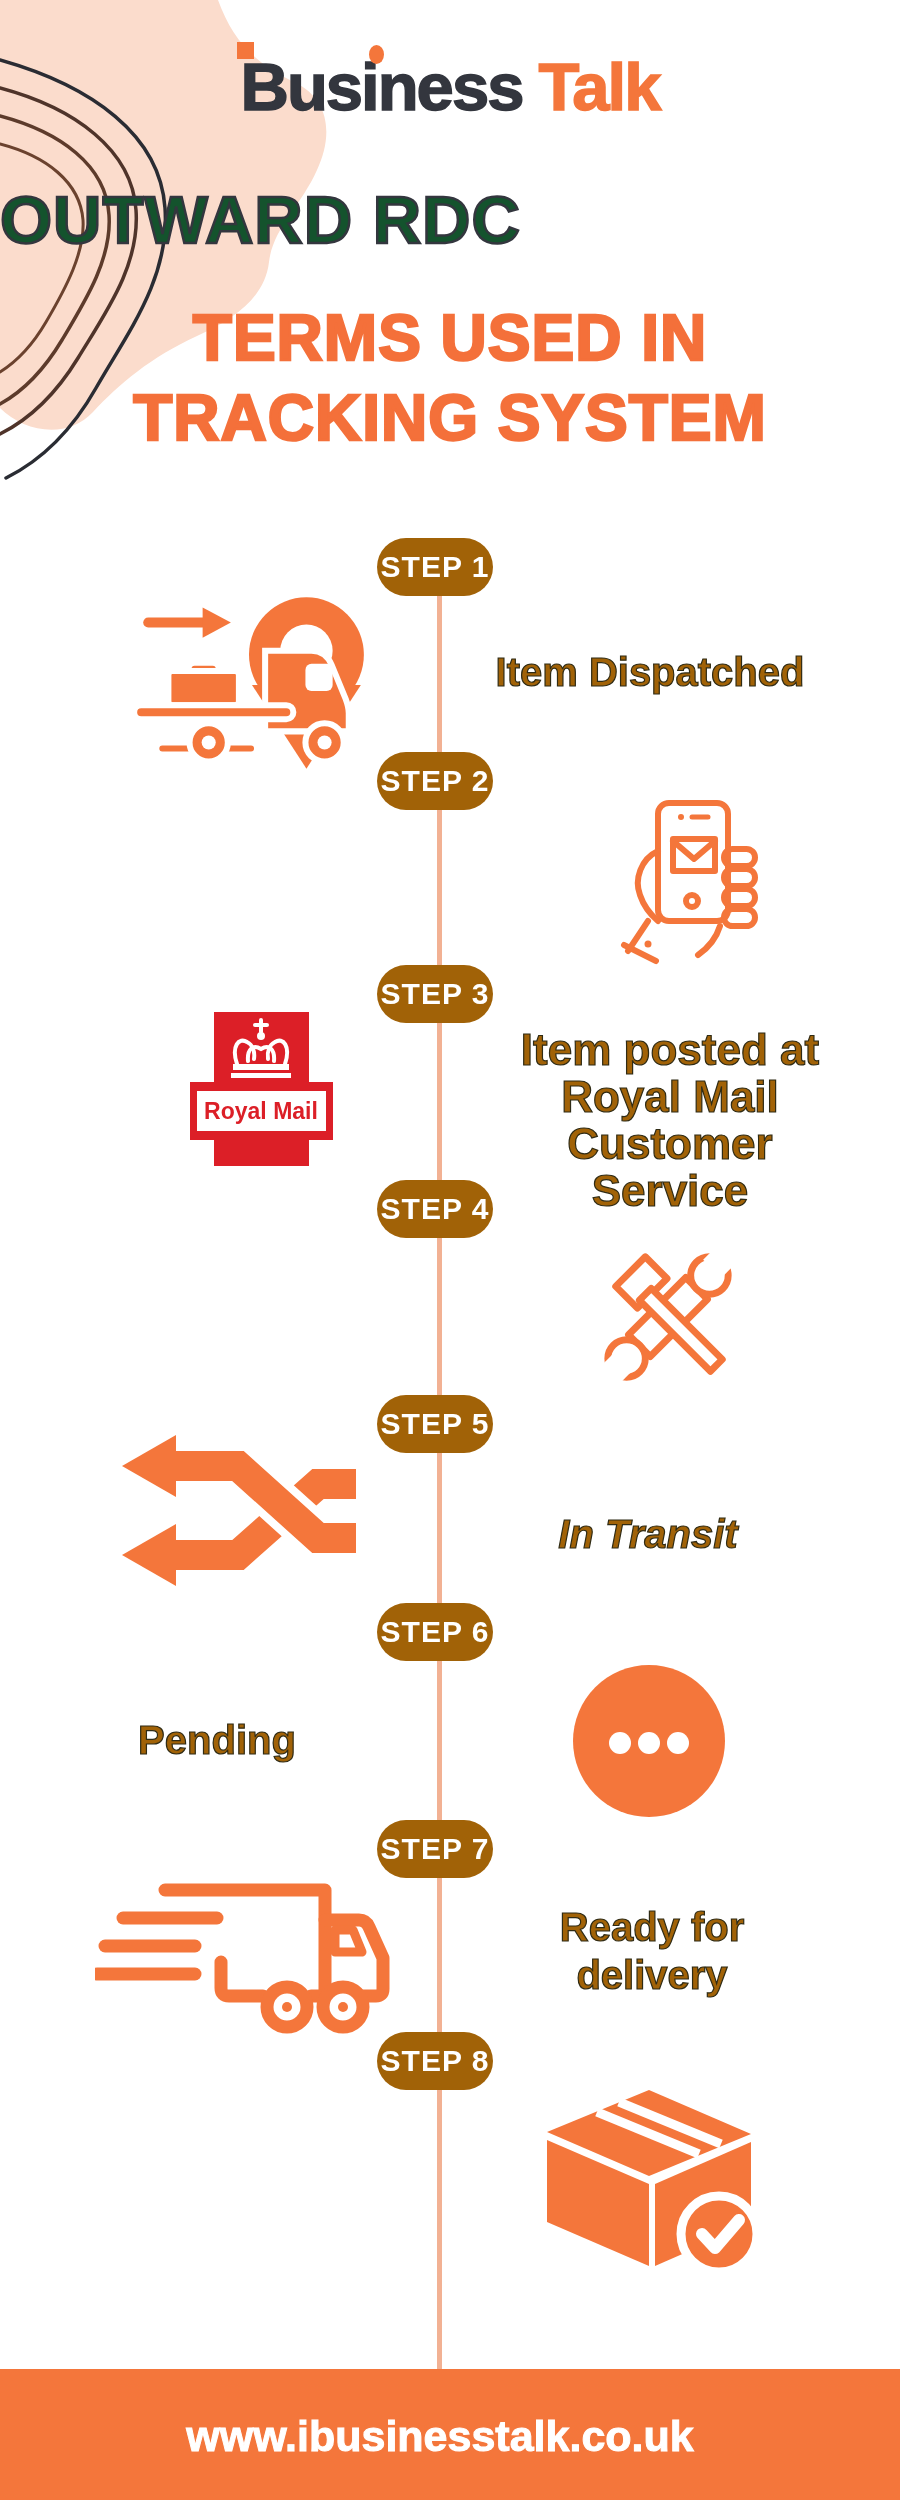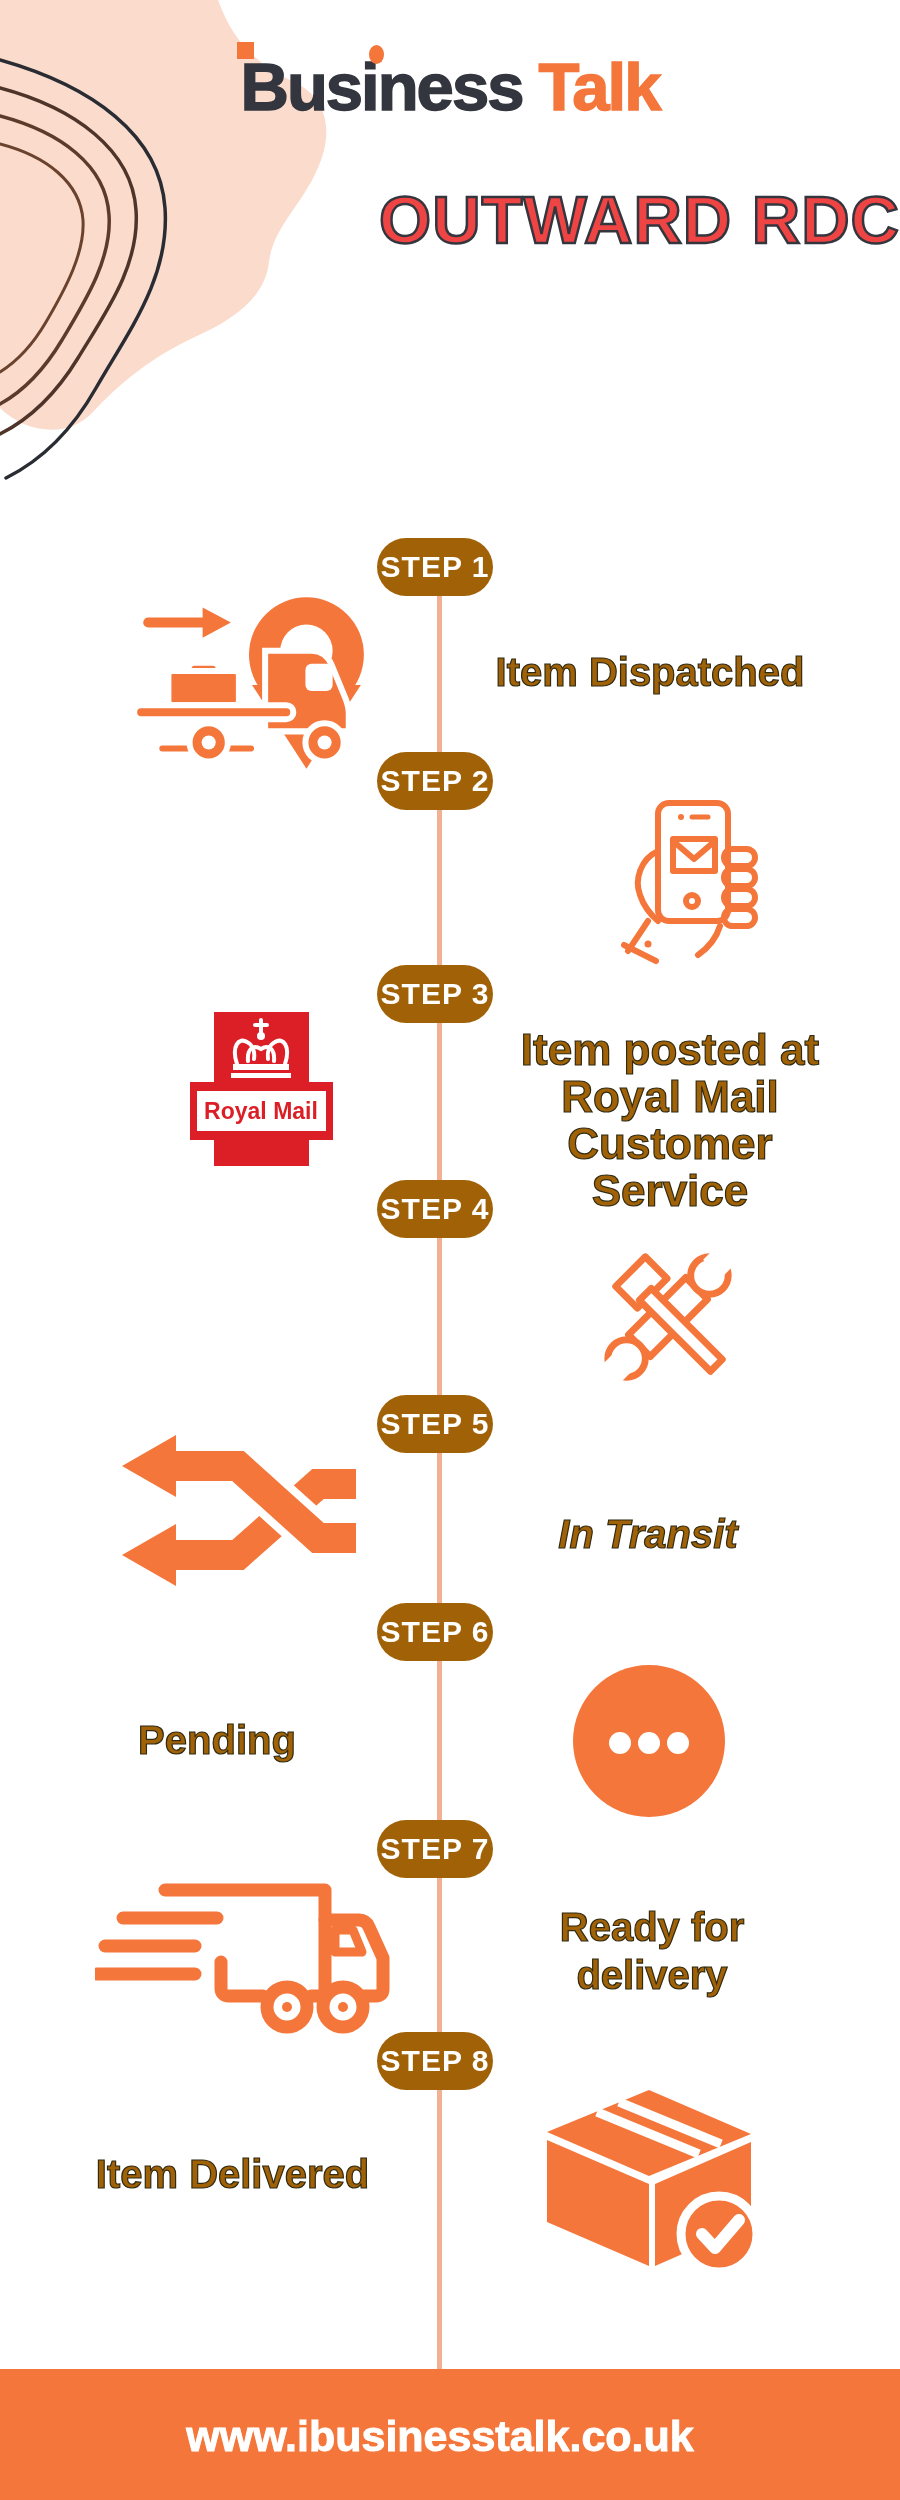--- a/index.html
+++ b/index.html
@@ -13,22 +13,22 @@
   .logo{
     position:absolute;left:0;top:48px;width:900px;text-align:center;
     font-size:67px;font-weight:bold;letter-spacing:-2px;color:#33363E;
     -webkit-text-stroke:1.5px #33363E;
   }
   .logo-inner{position:relative;display:inline-block;}
   .logo-talk{color:#F4763B;-webkit-text-stroke:1.5px #F4763B;margin-left:16px;}
   .logo-sq{position:absolute;left:-4px;top:-6px;width:17px;height:17px;background:#F4763B;}
   .logo-dot{position:absolute;left:128px;top:-3px;width:15px;height:19px;border-radius:50%;background:#F4763B;}
   .title{
-    position:absolute;left:0;top:181px;width:900px;text-align:right;
-    font-size:67px;font-weight:bold;color:#ef4444;-webkit-text-stroke:2.5px #33363E;
+    position:absolute;left:0;top:181px;width:900px;text-align:left;
+    font-size:67px;font-weight:bold;color:#14532d;-webkit-text-stroke:2.5px #33363E;
     letter-spacing:1px;
   }
   .subtitle{
     position:absolute;left:0;top:298px;width:900px;text-align:center;
     font-size:64px;line-height:80px;font-weight:bold;color:#F4703A;
     -webkit-text-stroke:2.5px #F4703A;letter-spacing:1px;white-space:pre-line;
   }
   
   .tline{position:absolute;left:437px;top:565px;width:5px;height:1804px;background:#F2B193;}
   .badge{
@@ -85,41 +85,42 @@
 
   <div class="logo">
     <span class="logo-inner">
       <span class="logo-sq"></span>
       <span class="logo-dot"></span>
       <span>Business</span><span class="logo-talk">Talk</span>
     </span>
   </div>
 
   <div class="title">OUTWARD RDC</div>
+  <div class="subtitle">TERMS USED IN
+TRACKING SYSTEM</div>
 
   <div class="tline"></div>
 
   <div class="badge b1">STEP 1</div>
   <div class="badge b2">STEP 2</div>
   <div class="badge b3">STEP 3</div>
   <div class="badge b4">STEP 4</div>
   <div class="badge b5">STEP 5</div>
   <div class="badge b6">STEP 6</div>
   <div class="badge b7">STEP 7</div>
   <div class="badge b8">STEP 8</div>
 
   <div class="lbl lbl1">Item Dispatched</div>
   <div class="lbl lbl3">Item posted at
 Royal Mail
 Customer Service</div>
   <div class="lbl lbl5">In Transit</div>
   <div class="lbl lbl6">Pending</div>
   <div class="lbl lbl7">Ready for
 delivery</div>
-  <div class="lbl lbl8">Item Delivered</div>
 
   <svg class="ic ic1" viewBox="0 0 260 180">
     <g fill="#F4763B">
       <circle cx="187" cy="62" r="57"></circle>
       <polygon points="133,92 241,92 187,175"></polygon>
     </g>
     <circle cx="187" cy="58" r="26" fill="#ffffff"></circle>
     <line x1="30" y1="30" x2="86" y2="30" stroke="#F4763B" stroke-width="10" stroke-linecap="round"></line>
     <polygon points="84,15 84,45 112,30" fill="#F4763B"></polygon>
     <g fill="#F4763B" stroke="#ffffff" stroke-width="6">

